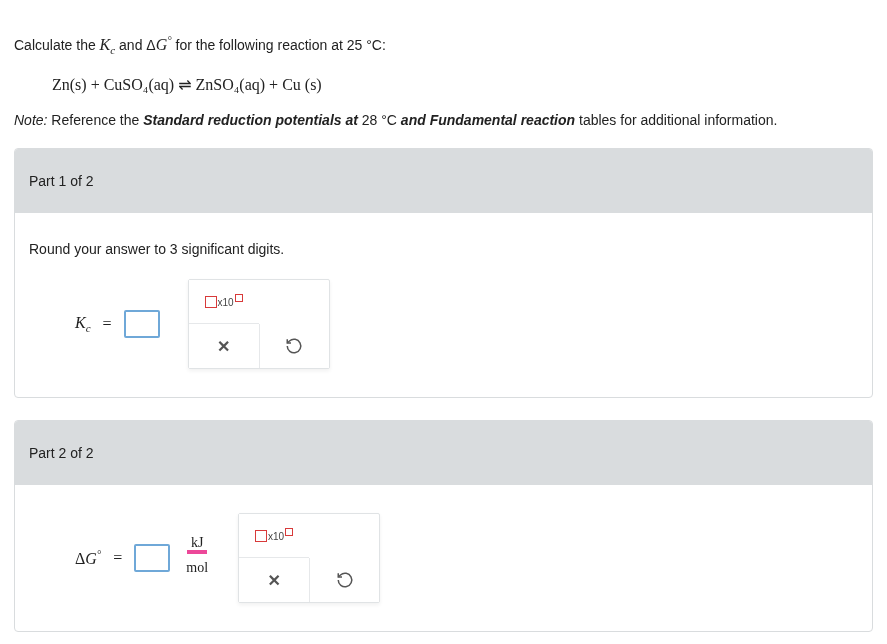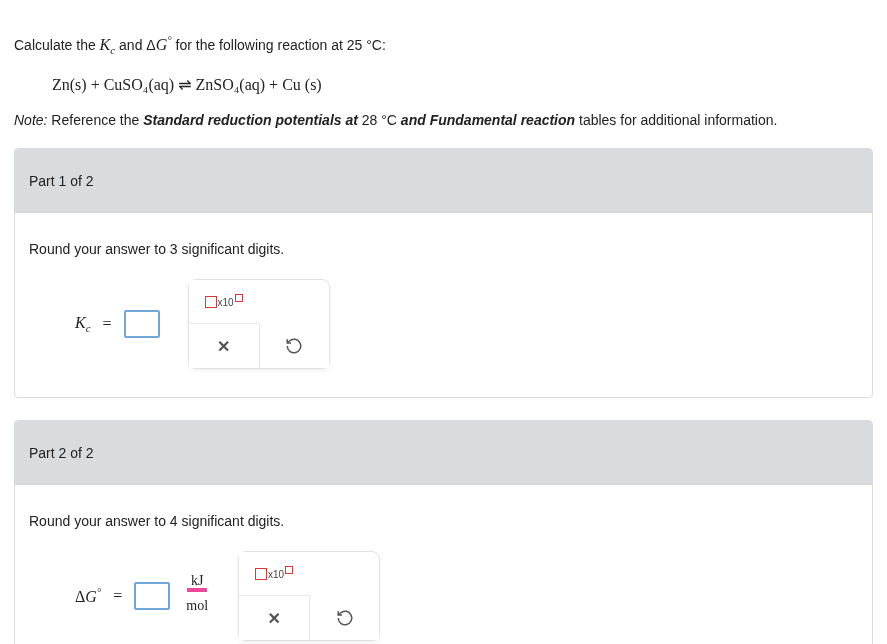--- a/index.html
+++ b/index.html
@@ -57,21 +57,21 @@
     margin-left: 4px;
   }
   .unit-frac .num { border-bottom: 4px solid #ec4899; padding: 0 4px; }
   .unit-frac .den { padding: 6px 2px; }
   .tool-stack {
     display: inline-flex;
     flex-direction: column;
     gap: 0;
     margin-left: 18px;
     border: 1px solid #e0e3e5;
-    border-radius: 8px;
+    border-radius: 2px;
     background: #fff;
     box-shadow: 0 2px 4px rgba(0,0,0,0.06);
   }
   .tool-row {
     display: flex;
     gap: 0;
   }
   .tool-btn {
     width: 70px; height: 44px;
     display: flex;
@@ -140,21 +140,20 @@
           </div>
         </div>
       </div>
     </div>
   </div>
 </div>
 
 <div class="panel">
   <div class="panel-header">Part 2 of 2</div>
   <div class="panel-body">
-    <div class="instr">Round your answer to 4 significant digits.</div>
     <div class="answer-line">
       <span class="mathlabel">
         <span style="font-style:normal;">Δ</span><span style="font-style:italic;">G</span><span class="sup">°</span>
       </span>
       <span class="eq">=</span>
       <input class="ansbox" type="text" value="" style="">
       <span class="unit-frac">
         <span class="num">kJ</span>
         <span class="den">mol</span>
       </span>

